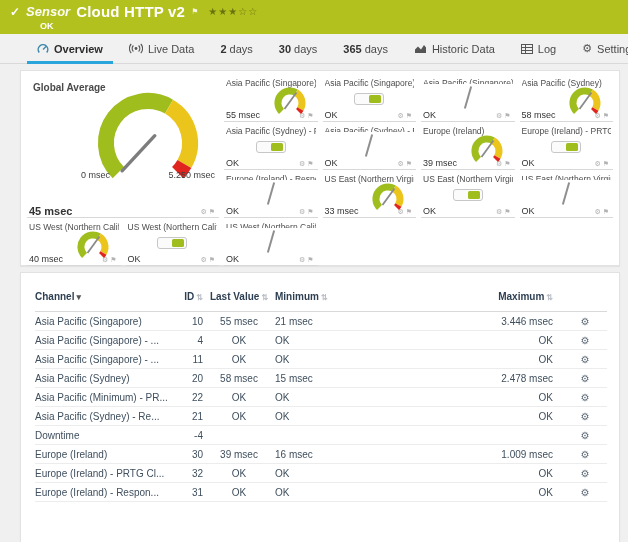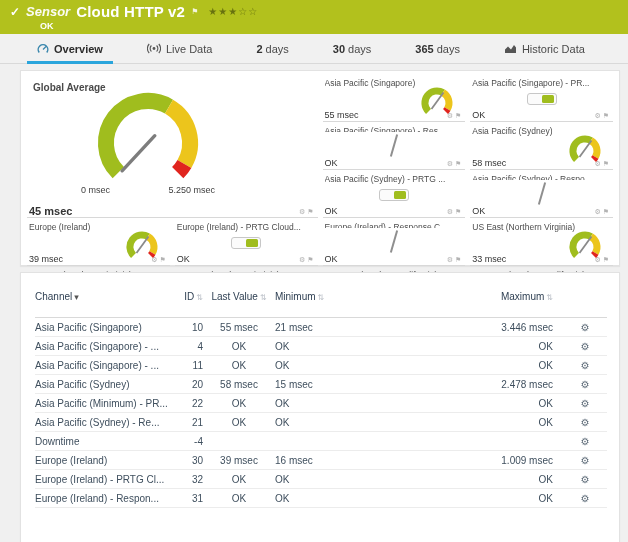--- a/index.html
+++ b/index.html
@@ -16,65 +16,65 @@
   .banner-row{display:flex;align-items:center;gap:6px;}
   .check{font-size:12px;font-weight:bold;}
   .kind{font-style:italic;font-size:13px;color:rgba(255,255,255,.95);font-weight:bold;}
   .sensor-title{font-size:15px;font-weight:bold;letter-spacing:.2px;}
   .flag{font-size:8px;vertical-align:super;color:rgba(255,255,255,.85);}
   .stars{font-size:10px;color:rgba(30,36,0,.5);letter-spacing:1px;margin-left:4px;}
   .banner-status{margin-left:30px;font-size:9px;font-weight:bold;margin-top:1px;}
 
   
   .tabs{height:30px;display:flex;align-items:stretch;padding-left:24px;
-        border-bottom:1px solid #d9d9d9;background:#f1f1f1;gap:18px;}
+        border-bottom:1px solid #d9d9d9;background:#f1f1f1;}
   .tab{display:flex;align-items:center;gap:5px;padding:0 13px;font-size:11px;
        color:#4a4a4a;cursor:pointer;position:relative;white-space:nowrap;}
   .tab.active{font-weight:bold;color:#2c2c2c;}
   .tab.active::after{content:"";position:absolute;left:3px;right:3px;bottom:-1px;
        height:3px;background:var(--accent);}
   .tab .num{font-weight:bold;color:#333;margin-right:-2px;}
   .tab .gear-glyph{font-size:11px;color:#555;}
   .tab svg{display:block;}
 
   
   .card{position:absolute;left:20px;width:600px;background:#fff;
         border:1px solid #e2e2e2;box-shadow:0 1px 1px rgba(0,0,0,.05);}
   #gauge-card{top:70px;height:196px;padding:5px 6px;}
   #table-card{top:272px;height:290px;padding:16px 14px 0;}
 
   
-  #tile-grid{display:grid;grid-template-columns:repeat(4,1fr);grid-auto-rows:46px;
+  #tile-grid{display:grid;grid-template-columns:repeat(6,1fr);grid-auto-rows:46px;
              column-gap:5px;row-gap:2px;height:100%;}
   .tile{position:relative;display:flex;flex-direction:column;overflow:hidden;
         border-bottom:1px solid #d8d8d8;padding:2px 2px 0;}
   .tile-title{font-size:8.5px;color:#4c4c4c;white-space:nowrap;overflow:hidden;line-height:11px;}
   .tile-viz{flex:1;display:flex;align-items:center;justify-content:center;}
   .tile-footer{height:13px;display:flex;justify-content:space-between;align-items:flex-end;}
   .tile-value{font-size:9px;color:#333;line-height:12px;white-space:nowrap;}
   .tile-icons{font-size:7px;color:#b3b3b3;letter-spacing:2px;line-height:10px;}
   .mini-gauge{position:absolute;right:8px;bottom:2px;}
   .switch{width:30px;height:12px;border:1px solid #c7c7c7;border-radius:3px;
           background:#fbfbfb;position:relative;}
   .switch .knob{position:absolute;right:2px;top:1.5px;width:12px;height:7.5px;
           border-radius:1.5px;background:var(--g-green);}
   .lone-needle{width:2px;height:23px;background:#8f8f8f;transform:rotate(16deg);margin-top:2px;}
 
   
   .global-tile{grid-column:span 2;grid-row:span 3;}
   .global-tile .tile-title{font-size:10px;font-weight:bold;color:#4a4a4a;padding:3px 0 0 4px;line-height:13px;}
   .big-gauge{position:absolute;left:46px;top:13px;}
-  .scale-labels{position:absolute;left:46px;top:109px;width:150px;display:flex;
+  .scale-labels{position:absolute;left:46px;top:94px;width:150px;display:flex;
           justify-content:space-between;font-size:9px;color:#3d3d3d;padding:0 8px;}
   .global-tile .tile-footer{position:absolute;left:2px;right:2px;bottom:0;}
   .global-tile .tile-value{font-size:11px;font-weight:bold;margin-top:48px;}
 
   
   table{width:100%;border-collapse:collapse;font-size:10px;color:var(--tbl-cell);table-layout:fixed;}
-  th{color:var(--tbl-head);font-weight:normal;vertical-align:top;padding:2px 0 13px;
+  th{color:var(--tbl-head);font-weight:bold;vertical-align:top;padding:2px 0 7px;
      border-bottom:1px solid #d9d9d9;line-height:12px;margin-top:16px;}
   td{padding:4px 0 3px;border-bottom:1px solid #ececec;white-space:nowrap;overflow:hidden;}
   .c-channel{width:132px;text-align:left;}
   .c-id{width:36px;text-align:right;}
   .c-last{width:72px;text-align:center;}
   .c-min{width:152px;text-align:left;padding-right:10px;}
   .c-max{width:136px;text-align:right;padding-right:10px;}
   .c-edit{width:44px;text-align:center;}
   .sort{color:#b9bec6;font-size:8px;margin-left:2px;}
   .sort-active{color:#555;font-size:9px;margin-left:2px;}

